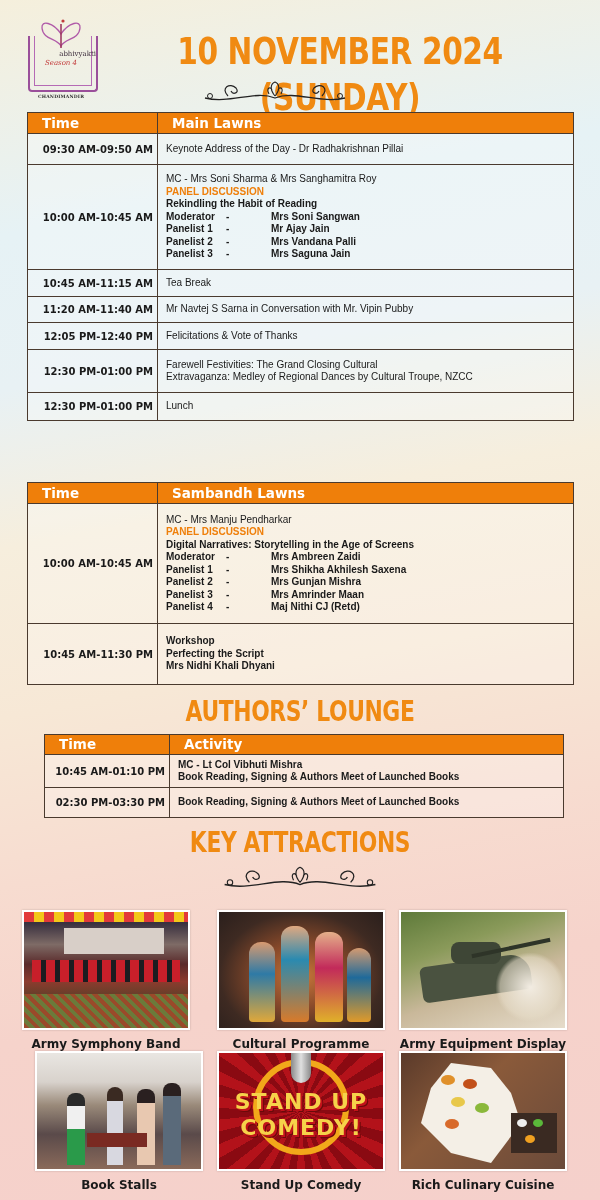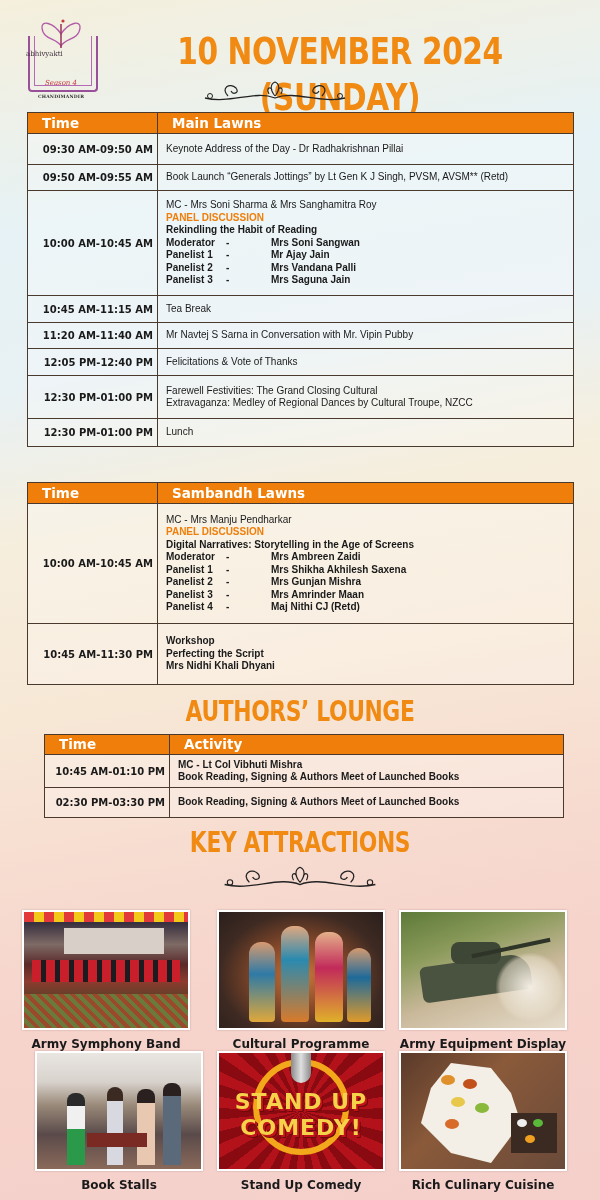--- a/index.html
+++ b/index.html
@@ -11,22 +11,22 @@
       linear-gradient(170deg, #f5efdc 0%, #e6f2f5 18%, #e8f1f4 30%, #f6eedd 42%, #f7e8d6 55%, #f7dcd0 68%, #f6d3cb 80%, #f5d0cb 100%);
     color: #1a1a1a;
   }
   .abs { position: absolute; }
 
   
   .logo { left: 26px; top: 12px; width: 70px; height: 92px; }
   .logo .wing { position: absolute; left: 13px; top: 6px; width: 44px; height: 30px; }
   .logo .book { position: absolute; left: 2px; top: 24px; width: 66px; height: 54px; border: 2px solid #9a4f9a; border-top: none; border-radius: 0 0 4px 4px; }
   .logo .book:before { content:""; position:absolute; left:4px; right:4px; top:0; bottom:4px; border:1.5px solid #b56ab5; border-top:none; }
-  .logo .brand { position:absolute; left:0; right:0; top:38px; text-align:left; font-family:"DejaVu Serif", serif; font-size:7px; color:#3a2a3a; }
-  .logo .season { position:absolute; left:0; right:0; top:47px; text-align:center; font-family:"DejaVu Serif", serif; font-style:italic; font-size:7px; color:#c23a3a;margin-top:20px; }
+  .logo .brand { position:absolute; left:0; right:0; top:38px; text-align:right; font-family:"DejaVu Serif", serif; font-size:7px; color:#3a2a3a; }
+  .logo .season { position:absolute; left:0; right:0; top:47px; text-align:center; font-family:"DejaVu Serif", serif; font-style:italic; font-size:7px; color:#c23a3a; }
   .logo .city { position:absolute; left:0; right:0; top:82px; text-align:center; font-family:"DejaVu Serif", serif; font-size:4.5px; font-weight:bold; color:#333; letter-spacing:0.2px; }
 
   .heading {
     font-family: "DejaVu Sans", sans-serif; font-weight: bold; color: #f08a12;
     text-align: center; letter-spacing: -0.5px; transform: scaleX(0.78); transform-origin: center;
   }
   .title { left: 60px; width: 560px; top: 28px; font-size: 38px; line-height: 46px; }
   .ornament { position: absolute; }
 
   table.sched { position: absolute; border-collapse: collapse; background: rgba(255,255,255,0.25); padding-left: 45px; }
@@ -83,24 +83,20 @@
     </colgroup>
   <tbody>
       <tr>
     <th>Time</th>
     <th>Main Lawns</th>
   </tr>
   <tr style="height:31px">
     <td class="time">09:30 AM-09:50 AM</td>
     <td class="act"><span>Keynote Address of the Day - Dr Radhakrishnan Pillai</span></td>
   </tr>
-  <tr style="height:26px">
-    <td class="time">09:50 AM-09:55 AM</td>
-    <td class="act"><span>Book Launch “Generals Jottings” by Lt Gen K J Singh, PVSM, AVSM** (Retd)</span></td>
-  </tr>
   <tr style="height:105px">
     <td class="time">10:00 AM-10:45 AM</td>
     <td class="act">
       <div>MC - Mrs Soni Sharma &amp; Mrs Sanghamitra Roy</div>
       <div class="panel-tag">PANEL DISCUSSION</div>
       <div class="bold">Rekindling the Habit of Reading</div>
       <div class="prow bold">
             <span class="r">Moderator</span>
             <span class="d">-</span>
             <span>Mrs Soni Sangwan</span>

